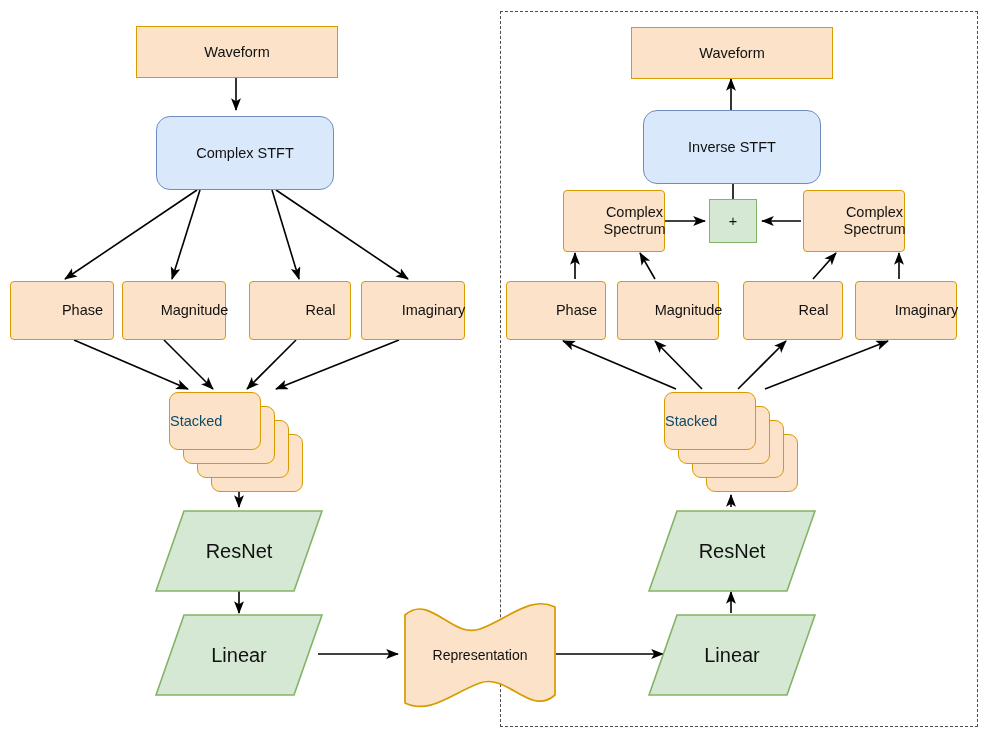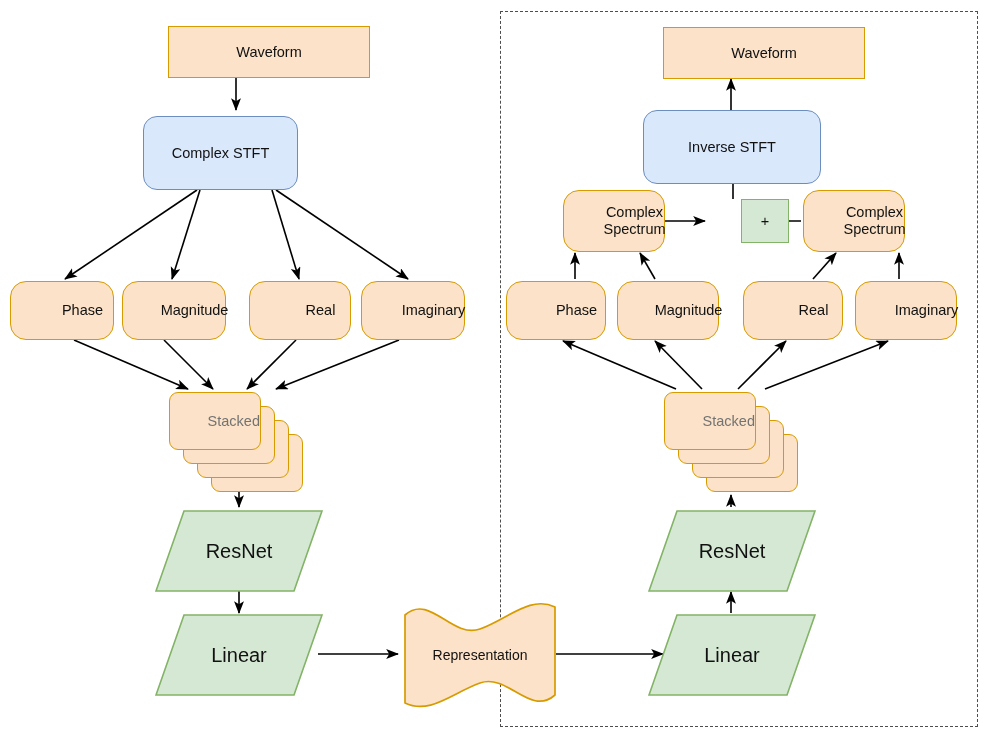--- a/index.html
+++ b/index.html
@@ -29,36 +29,36 @@
   }
   .blue{
     background:#dae8fc;
     border:1.6px solid #6c8ebf;
     border-radius:14px;
   }
   .green{
     background:#d5e8d4;
     border:1.6px solid #82b366;
   }
-  .rounded{border-radius:16px;padding-left:41px;}
-  .sharp{border-radius:0;margin-left:32px;}
+  .rounded{border-radius:4px;padding-left:41px;}
+  .sharp{border-radius:0;}
 
   
   .stack{position:absolute;z-index:3;}
   .stack .card{
     position:absolute;
     box-sizing:border-box;
     background:#fbe2c8;
     border:1.6px solid #d79b00;
     border-radius:9px;
     width:92px;height:58px;
   }
   .stack .card.front{
-    display:flex;align-items:center;justify-content:flex-end;
-    font-size:14.5px;color:#737373;
+    display:flex;align-items:center;justify-content:flex-start;
+    font-size:14.5px;color:#0c4a6e;
     z-index:5;
   }
 
   
   .para{
     position:absolute;
     z-index:3;
     display:flex;align-items:center;justify-content:center;
     font-size:20px;color:#111111;
   }
@@ -127,21 +127,21 @@
       <path d="M801,221 L762,221"></path>
       <path d="M733,199 L733,171"></path>
       <path d="M731,110 L731,79"></path>
     </g>
   </svg>
 
   <div class="node orange sharp" style="left:136px;top:26px;width:202px;height:52px;">
     <span>Waveform</span>
   </div>
 
-  <div class="node blue" style="left:143px;top:116px;width:155px;height:74px;">
+  <div class="node blue" style="left:156px;top:116px;width:178px;height:74px;">
     <span>Complex STFT</span>
   </div>
 
   <div class="node orange rounded" style="left:10px;top:281px;width:104px;height:59px;">
     <span>Phase</span>
   </div>
   <div class="node orange rounded" style="left:122px;top:281px;width:104px;height:59px;">
     <span>Magnitude</span>
   </div>
   <div class="node orange rounded" style="left:249px;top:281px;width:102px;height:59px;">

